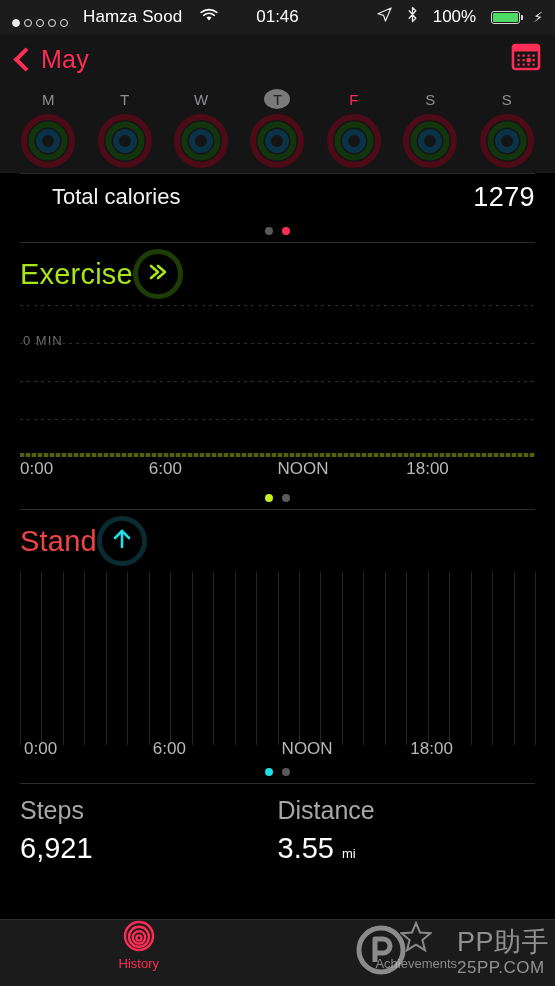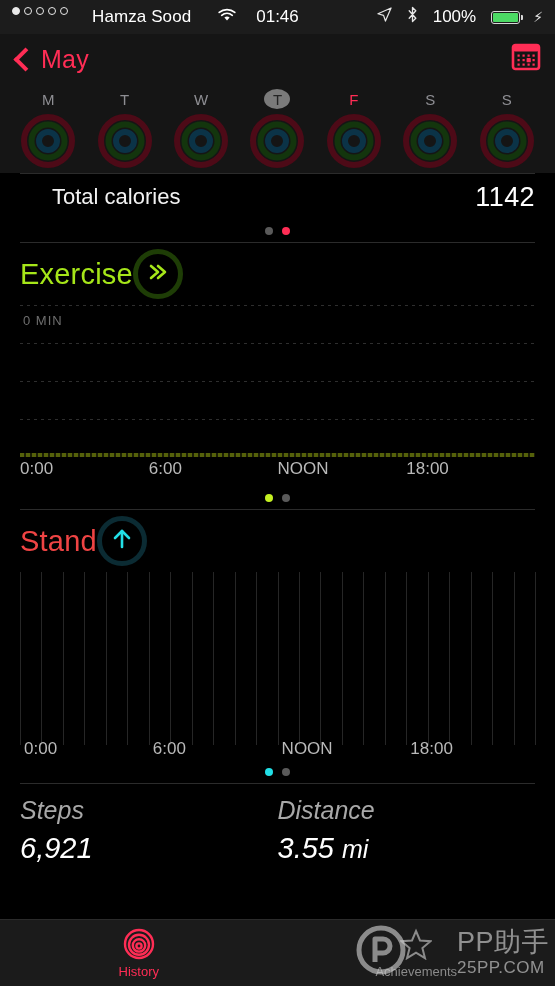--- a/index.html
+++ b/index.html
@@ -8,21 +8,21 @@
     font-family:"Liberation Sans","DejaVu Sans",sans-serif;
     color:#fff;-webkit-font-smoothing:antialiased;
   }
   .screen{width:555px;height:986px;position:relative;background:#000;}
 
   
   .statusbar{
     height:34px;background:#1c1c1c;display:flex;align-items:center;
     padding:0 12px;font-size:17px;position:relative;
   }
-  .sb-left{display:flex;align-items:flex-start;gap:24px;}
+  .sb-left{display:flex;align-items:flex-end;gap:15px;}
   .signal-dots{display:flex;align-items:center;gap:4px;}
   .sd{width:8px;height:8px;border-radius:50%;border:1px solid #e8e8e8;box-sizing:border-box;}
   .sd.on{background:#e8e8e8;}
   .carrier{font-size:17px;letter-spacing:.1px;}
   .wifi{margin-left:3px;display:inline-block;}
   .sb-center{position:absolute;left:0;right:0;text-align:center;font-size:17px;pointer-events:none;}
   .sb-right{margin-left:auto;display:flex;align-items:center;gap:15px;font-size:17px;z-index:2;}
   .battery{
     width:29px;height:13px;border:1px solid #d8d8d8;border-radius:3px;
     position:relative;box-sizing:border-box;padding:1px;
@@ -102,32 +102,32 @@
   }
 
   
   .st-chart{height:155px;position:relative;}
   .vline{position:absolute;top:0;bottom:0;width:1px;background:#262626;}
   .st-axis-wrap{position:relative;margin:0 20px;height:34px;}
   .st-axis-wrap .vline{height:18px;bottom:auto;top:0;}
   .st-axis-wrap span{position:absolute;top:12px;font-size:17px;color:#b9b9b9;}
 
   
-  .stats{display:flex;padding:8px 20px 0 20px;font-style:italic;}
+  .stats{display:flex;padding:8px 20px 0 20px;}
   .stat{flex:1;}
   .stat-label{font-size:25px;color:#a8a8a8;line-height:36px;}
   .stat-value{font-size:29px;color:#fff;line-height:40px;}
-  .stat-unit{font-size:25px;color:#fff;}
+  .stat-unit{font-size:13px;color:#fff;}
 
   
   .tabbar{
     position:absolute;left:0;right:0;bottom:0;height:66px;background:#1b1b1b;
     border-top:1px solid #2b2b2b;display:flex;
   }
-  .tab{flex:1;display:flex;flex-direction:column;align-items:center;justify-content:center;gap:0;cursor:pointer;}
+  .tab{flex:1;display:flex;flex-direction:column;align-items:center;justify-content:flex-start;gap:0;cursor:pointer;}
   .tab-label{font-size:13px;}
   .tab.active .tab-label{color:#ff2d55;}
   .tab.inactive .tab-label{color:#8a8a8a;}
 
   
   .watermark{
     position:absolute;right:6px;bottom:6px;display:flex;align-items:center;
     opacity:.62;pointer-events:none;gap:48px;
   }
   .wm-text{display:flex;flex-direction:column;line-height:1;margin-left:2px;}
@@ -276,21 +276,21 @@
         <circle cx="28" cy="28" r="9" fill="none" stroke="#0b3347" stroke-width="6"></circle>
       </svg>
     </div>
   </div>
     </div>
 
   <div class="divider"></div>
 
   <div class="row-total">
     <span class="total-label">Total calories</span>
-    <span class="total-value">1142</span>
+    <span class="total-value">1279</span>
   </div>
   <div class="dots" id="move-dots">
       <span class="dot" style="background:#5a5a5a"></span>
       <span class="dot" style="background:#ff2d55"></span>
     </div>
 
   <div class="divider"></div>
 
   <div class="sec-head">
     <span class="sec-title" id="ex-title" style="color: rgb(166, 230, 25);">Exercise</span>
@@ -299,21 +299,21 @@
         <svg width="26" height="22" viewBox="0 0 26 22">
           <path d="M6 5 L13 11 L6 17" fill="none" stroke="#a6e619" stroke-width="2.6" stroke-linecap="round" stroke-linejoin="round"></path>
           <path d="M13 5 L20 11 L13 17" fill="none" stroke="#a6e619" stroke-width="2.6" stroke-linecap="round" stroke-linejoin="round"></path>
         </svg>
       </span>
     </div>
   </div>
 
   <div class="chart ex-chart" id="ex-chart">
     <div class="gridline" style="top:0px;"></div>
-    <div class="ex-zero-label" style="top:8px;">0 MIN</div>
+    <div class="ex-zero-label" style="top:28px;">0 MIN</div>
     <div class="gridline" style="top:38px;"></div>
     <div class="gridline" style="top:76px;"></div>
     <div class="gridline" style="top:114px;"></div>
     <div class="ex-baseline"></div>
   </div>
   <div class="axis" id="ex-axis">
       <span style="left:0%">0:00</span>
       <span style="left:25%">6:00</span>
       <span style="left:50%">NOON</span>
       <span style="left:75%">18:00</span>

